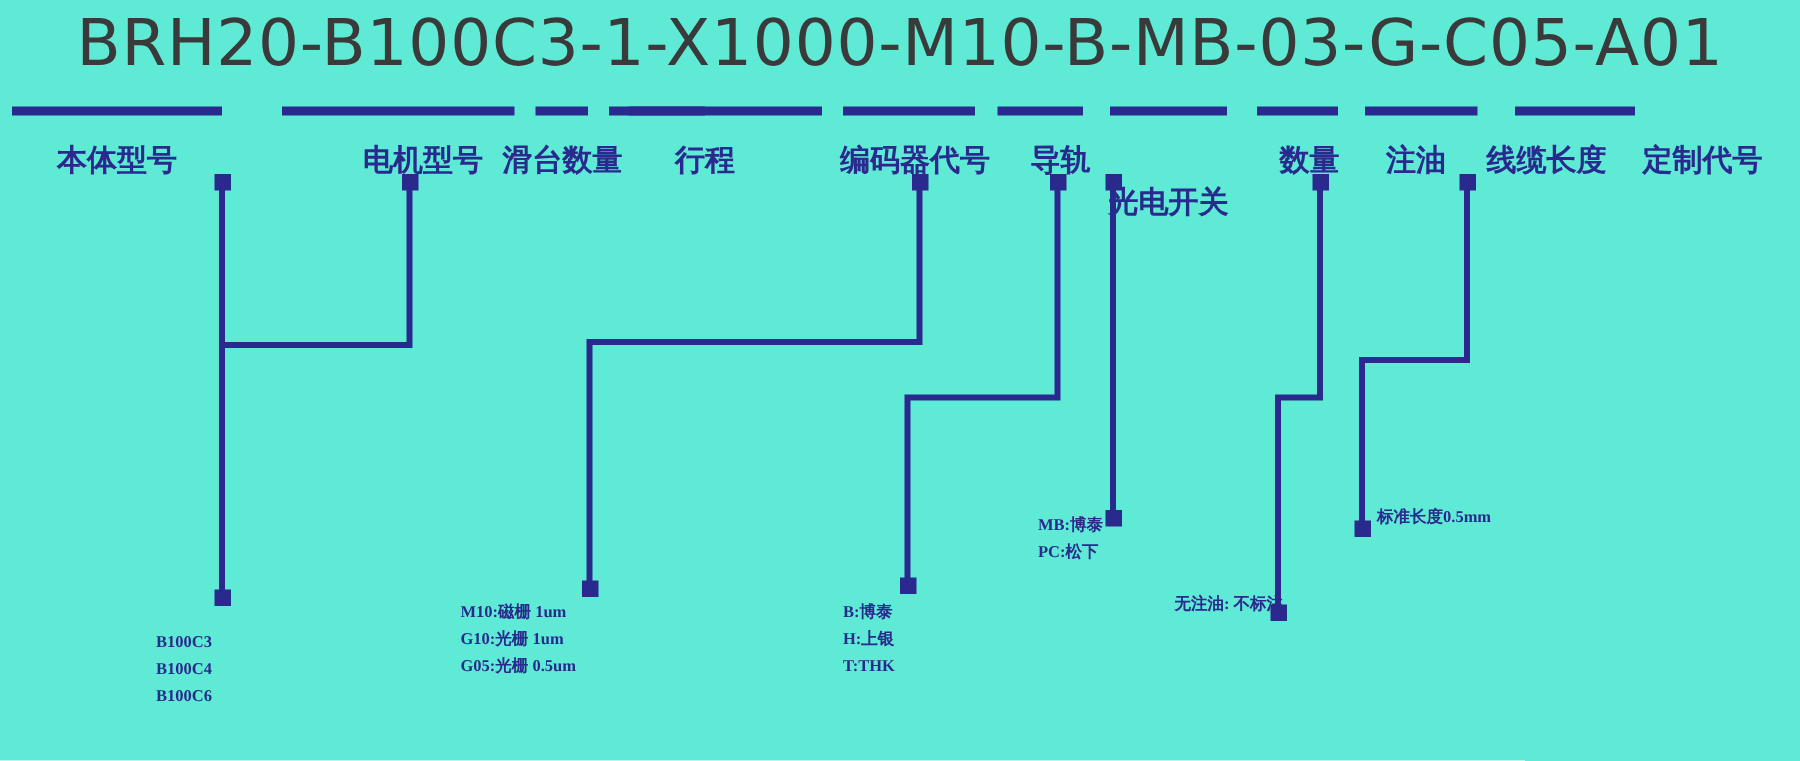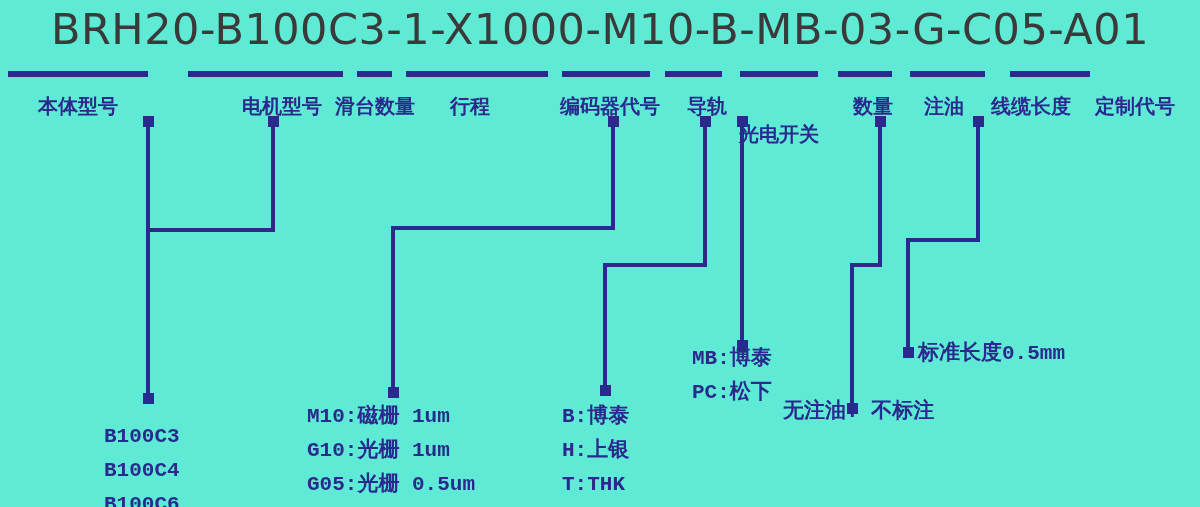--- a/index.html
+++ b/index.html
@@ -48,22 +48,22 @@
     font-weight: 700;
     color: #2a2a8e;
     white-space: nowrap;
     transform: translateX(-50%);
     line-height: 1;
   }
 
   
   .legend-block {
     position: absolute;
-    font-family: Liberation Mono, monospace;
-    font-size: 21px;
+    font-family: Liberation Serif, serif;
+    font-size: 11px;
     font-weight: 700;
     color: #2a2a8e;
     white-space: nowrap;
     line-height: 1.62;
   }
   .legend-block.align-left  { text-align: left; }
   .legend-line { display: block; white-space: nowrap; }
 </style>
 </head>
 <body>

